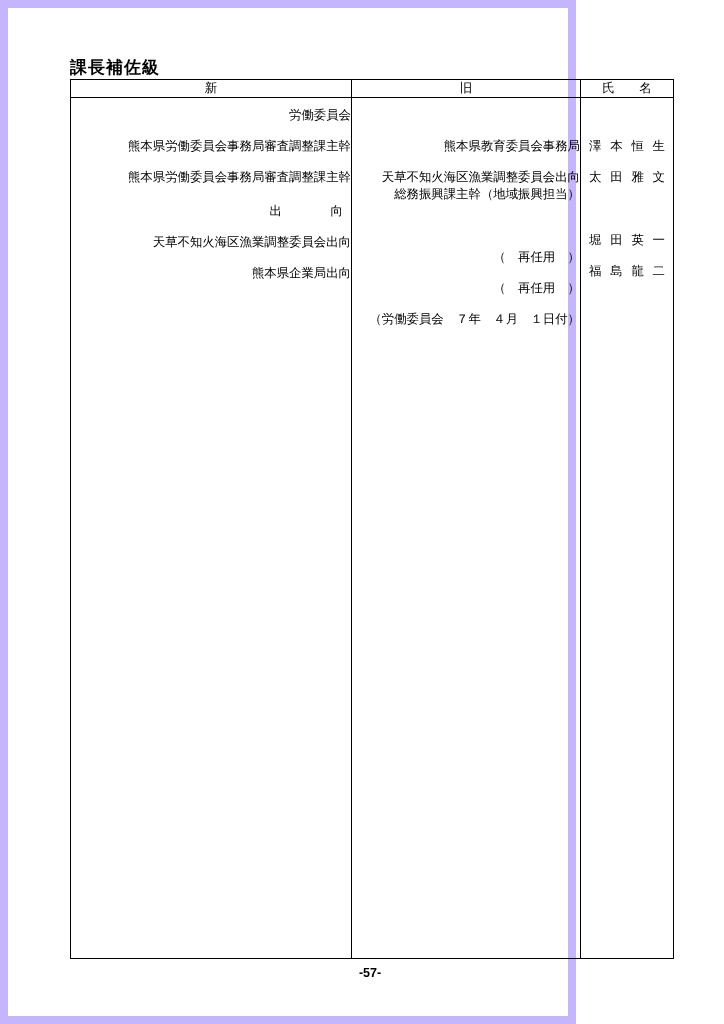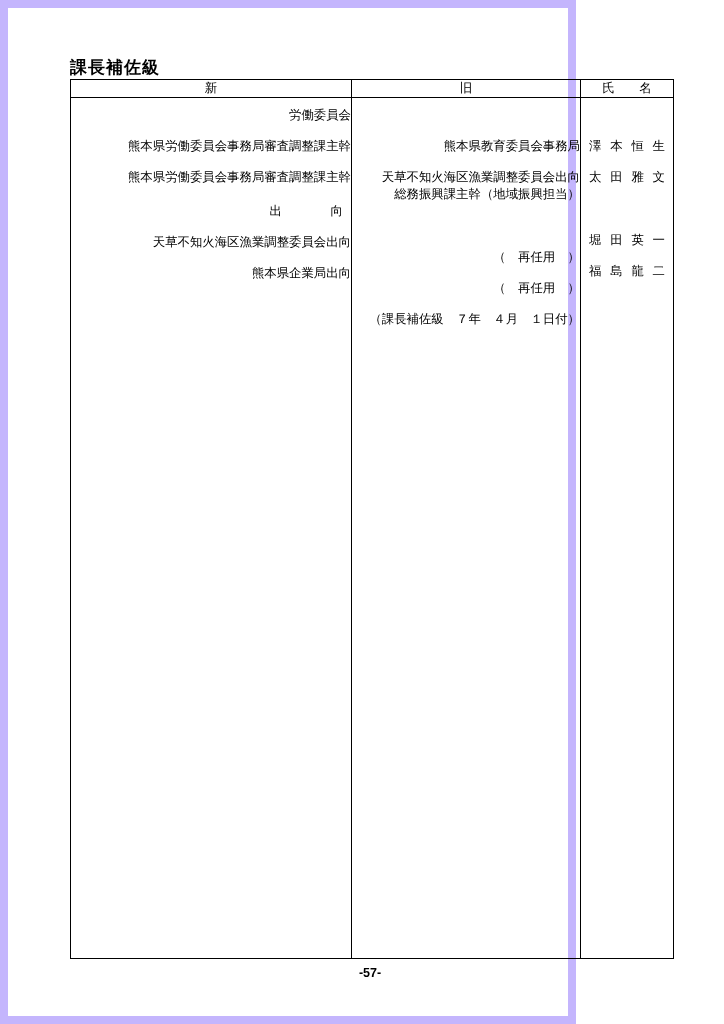--- a/index.html
+++ b/index.html
@@ -162,21 +162,21 @@
               <div class="spacer-14"></div>
               <div class="row">天草不知火海区漁業調整委員会出向</div>
               <div class="row sub-line">総務振興課主幹（地域振興担当）</div>
               <div class="spacer-17"></div>
               <div class="row">&nbsp;</div>
               <div class="spacer-12"></div>
               <div class="row">（　再任用　）</div>
               <div class="spacer-14"></div>
               <div class="row">（　再任用　）</div>
               <div class="spacer-14"></div>
-              <div class="row">（課長補佐級　７年　４月　１日付）</div>
+              <div class="row">（労働委員会　７年　４月　１日付）</div>
             </div>
           </td>
 
           <td class="body-cell cell-name">
             <div class="rows">
               <div class="row">&nbsp;</div>
               <div class="spacer-14"></div>
               <div class="name-row">
                 <span>澤</span>
                 <span>本</span>

